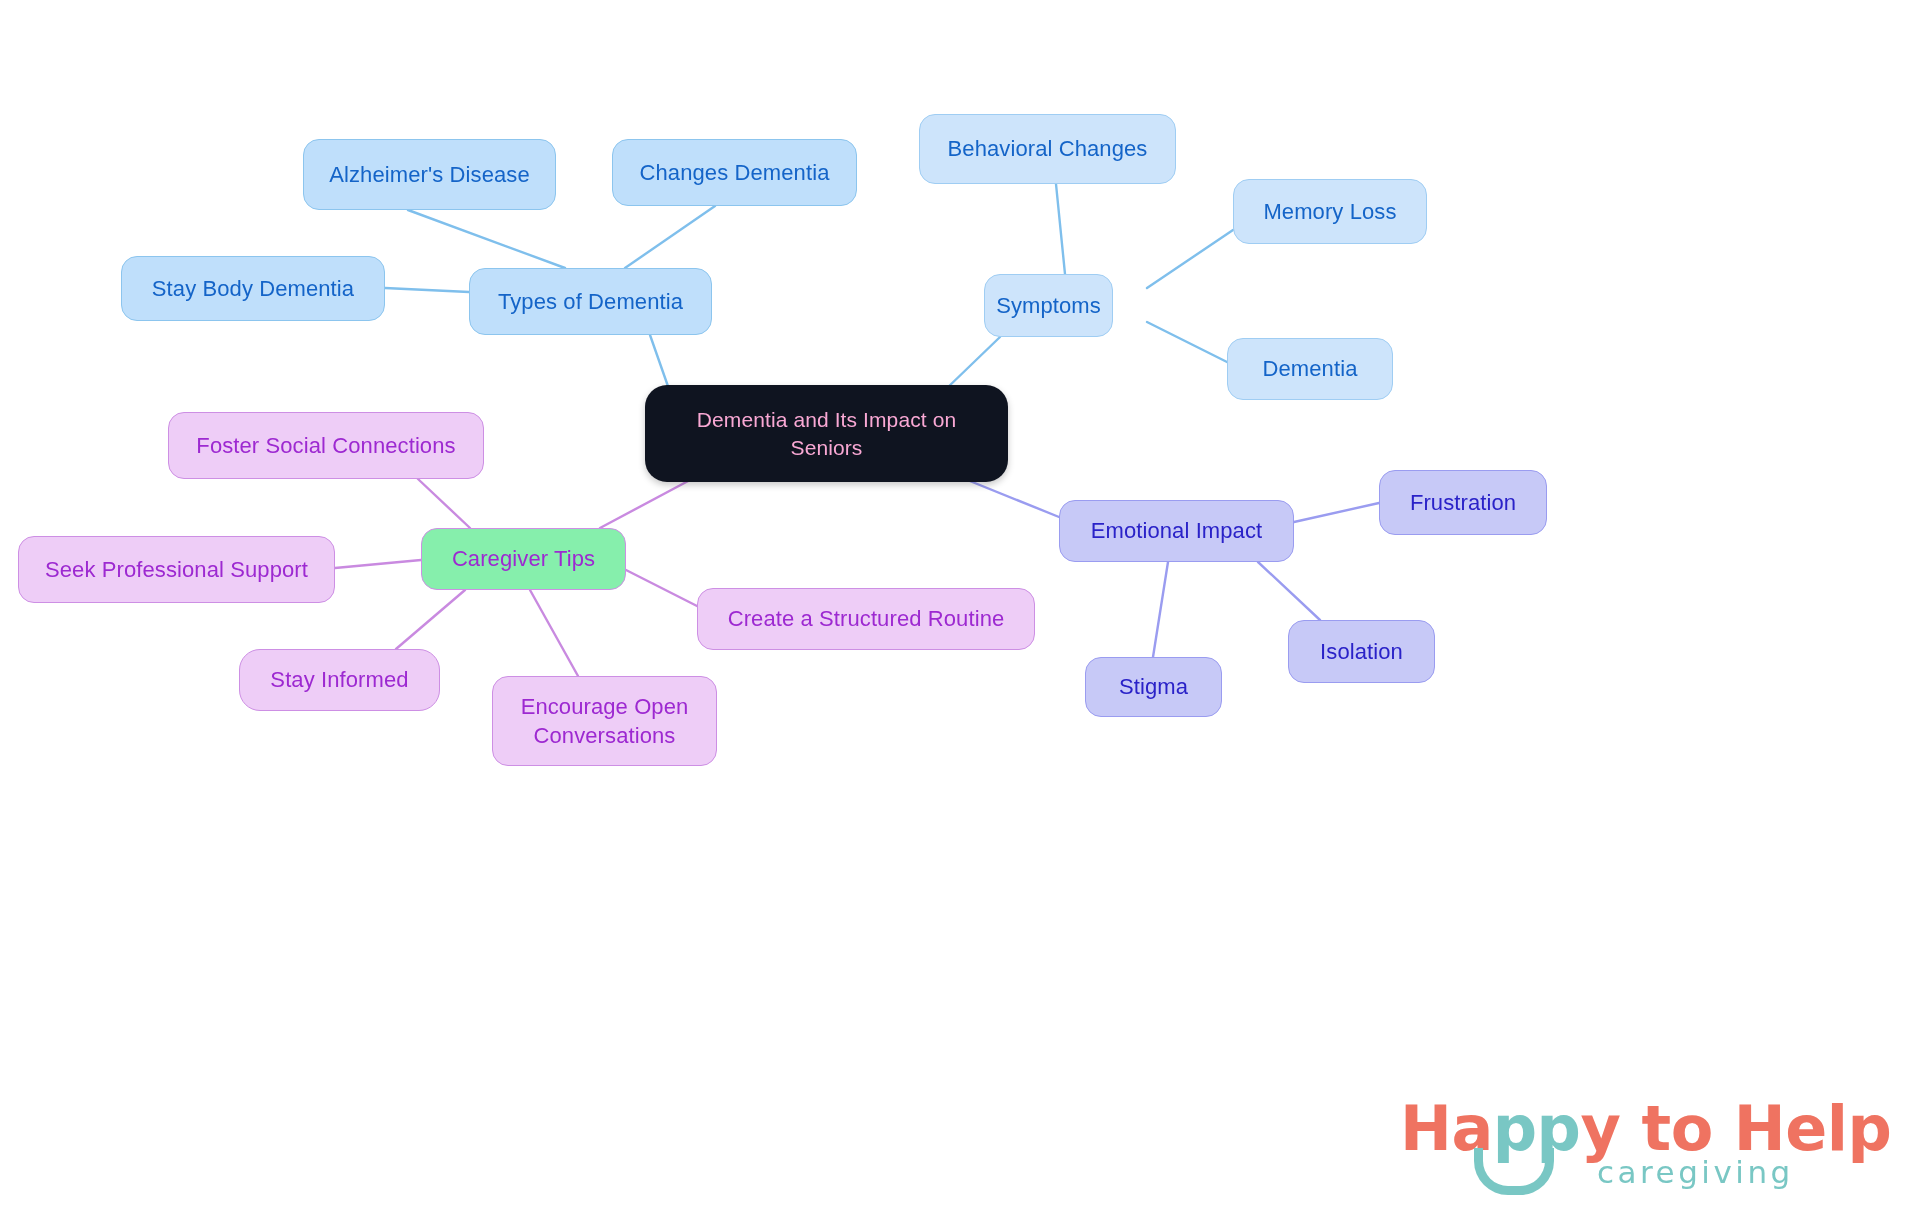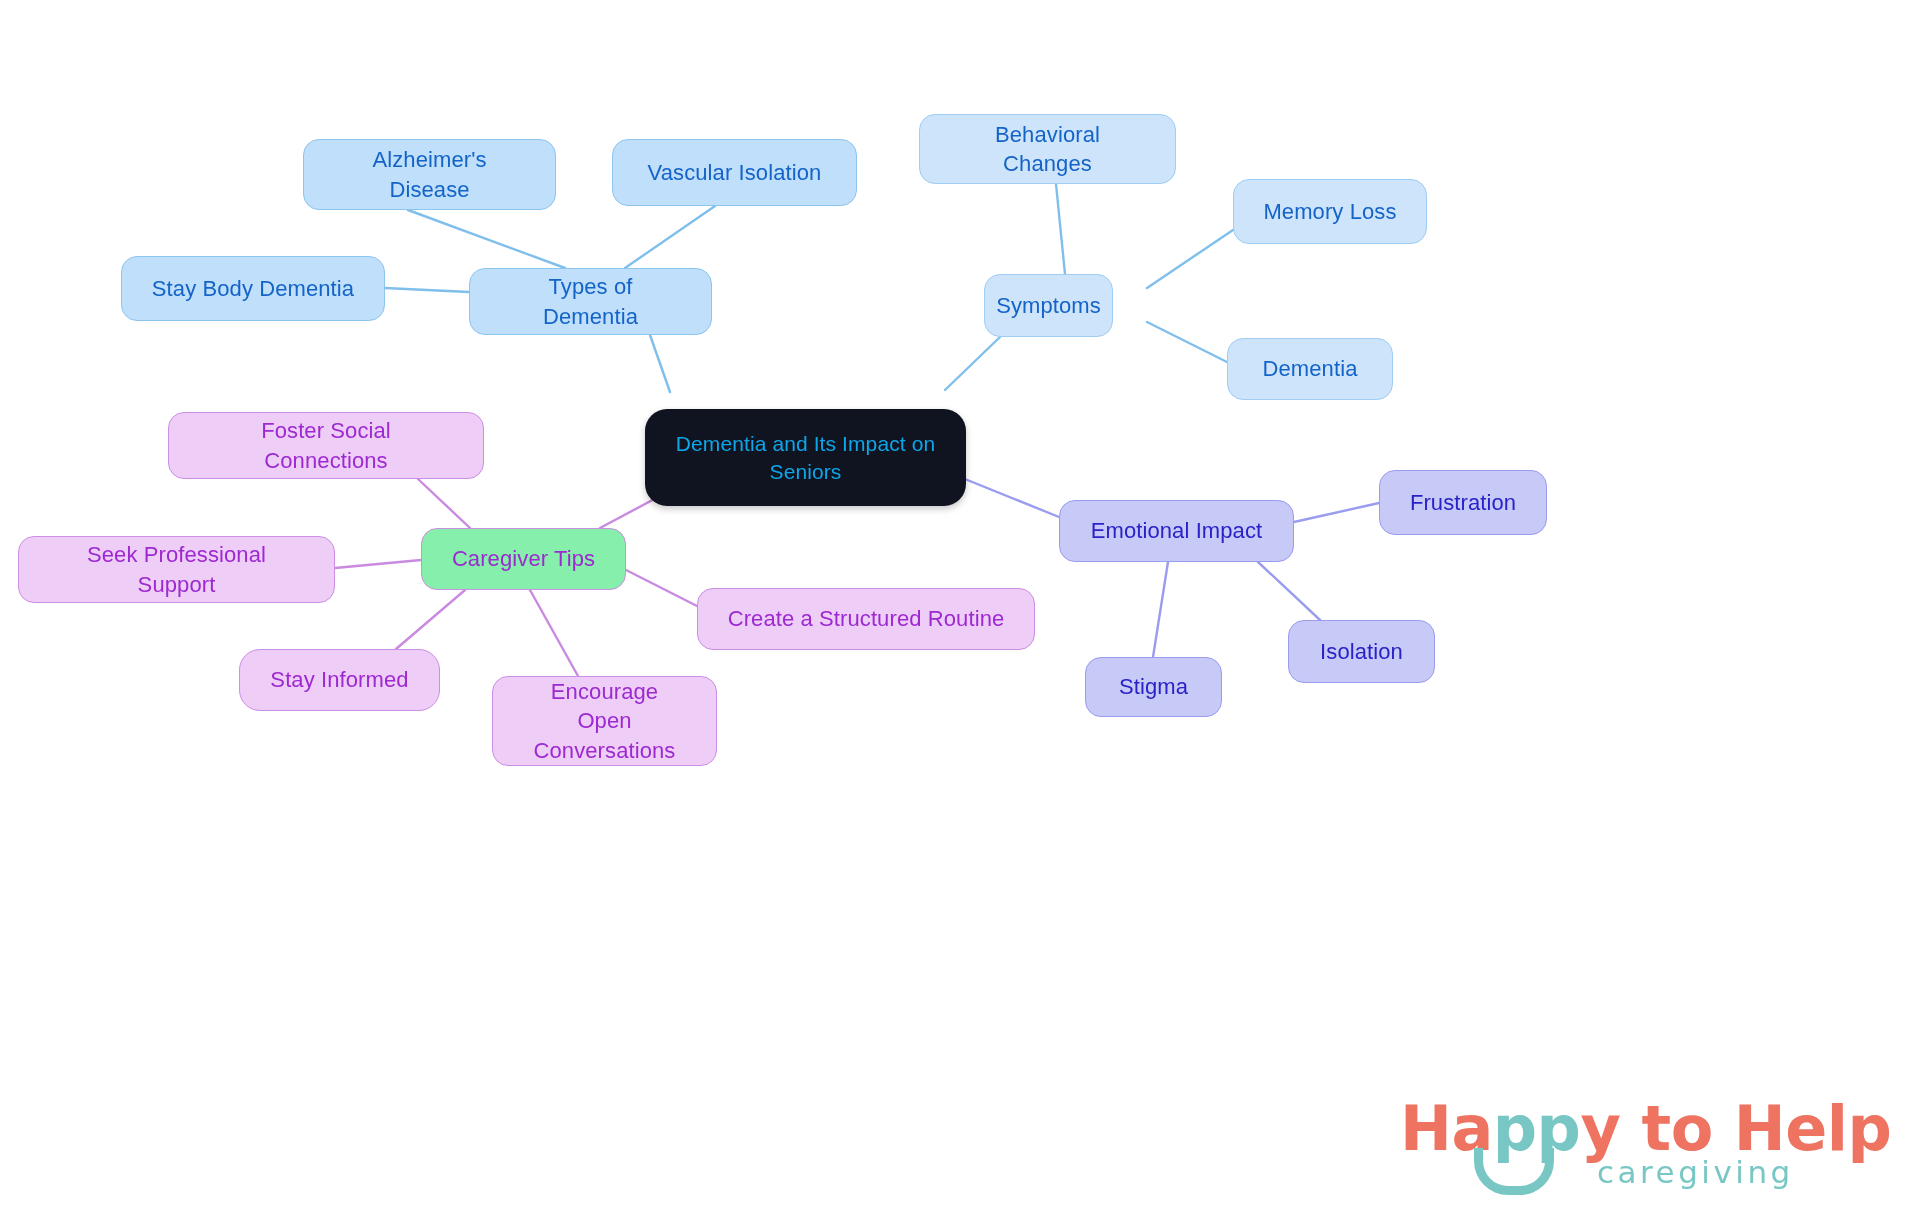--- a/index.html
+++ b/index.html
@@ -27,21 +27,21 @@
     box-sizing: border-box;
     display: flex;
     align-items: center;
     justify-content: center;
     text-align: center;
     border-radius: 16px;
     border-style: solid;
     border-width: 1.6px;
     line-height: 1.32;
     white-space: pre-line;
-    padding: 6px 28px;
+    padding: 6px 14px;
     letter-spacing: 0.1px;
   }
   .node.root {
     border-radius: 22px;
     border-width: 0;
     box-shadow: 0 3px 7px rgba(0,0,0,0.22);
   }
   #logo {
     position: absolute;
     left: 1400px;
@@ -100,25 +100,25 @@
       <line x1="1168" y1="562" x2="1153" y2="657" stroke="#9a9cf0" stroke-width="2.4" stroke-linecap="round"></line>
       <line x1="690" y1="480" x2="600" y2="528" stroke="#c98ae0" stroke-width="2.4" stroke-linecap="round"></line>
       <line x1="470" y1="528" x2="418" y2="479" stroke="#c98ae0" stroke-width="2.4" stroke-linecap="round"></line>
       <line x1="421" y1="560" x2="335" y2="568" stroke="#c98ae0" stroke-width="2.4" stroke-linecap="round"></line>
       <line x1="465" y1="590" x2="396" y2="649" stroke="#c98ae0" stroke-width="2.4" stroke-linecap="round"></line>
       <line x1="530" y1="590" x2="578" y2="676" stroke="#c98ae0" stroke-width="2.4" stroke-linecap="round"></line>
       <line x1="626" y1="570" x2="697" y2="606" stroke="#c98ae0" stroke-width="2.4" stroke-linecap="round"></line>
     </svg>
 
   <div id="node-layer">
-      <div class="node root" style="left: 645px; top: 385px; width: 321px; height: 97px; background: rgb(15, 20, 32); border-color: rgb(15, 20, 32); color: #0ea5e9; font-size: 21px; margin-top: 24px;"><span>Dementia and Its Impact on
+      <div class="node root" style="left: 645px; top: 385px; width: 363px; height: 97px; background: rgb(15, 20, 32); border-color: rgb(15, 20, 32); color: #f9a8d4; font-size: 21px;"><span>Dementia and Its Impact on
 Seniors</span></div>
       <div class="node" style="left: 469px; top: 268px; width: 243px; height: 67px; background: rgb(191, 223, 251); border-color: rgb(140, 197, 238); color: rgb(20, 100, 200); font-size: 22px;"><span>Types of Dementia</span></div>
       <div class="node" style="left: 303px; top: 139px; width: 253px; height: 71px; background: rgb(191, 223, 251); border-color: rgb(140, 197, 238); color: rgb(20, 100, 200); font-size: 22px;"><span>Alzheimer's Disease</span></div>
-      <div class="node" style="left: 612px; top: 139px; width: 245px; height: 67px; background: rgb(191, 223, 251); border-color: rgb(140, 197, 238); color: rgb(20, 100, 200); font-size: 22px;"><span>Vascular Isolation</span></div>
+      <div class="node" style="left: 612px; top: 139px; width: 245px; height: 67px; background: rgb(191, 223, 251); border-color: rgb(140, 197, 238); color: rgb(20, 100, 200); font-size: 22px;"><span>Changes Dementia</span></div>
       <div class="node" style="left: 121px; top: 256px; width: 264px; height: 65px; background: rgb(191, 223, 251); border-color: rgb(140, 197, 238); color: rgb(20, 100, 200); font-size: 22px;"><span>Stay Body Dementia</span></div>
       <div class="node" style="left: 984px; top: 274px; width: 129px; height: 63px; background: rgb(205, 228, 251); border-color: rgb(159, 205, 243); color: rgb(20, 100, 200); font-size: 22px;"><span>Symptoms</span></div>
       <div class="node" style="left: 919px; top: 114px; width: 257px; height: 70px; background: rgb(205, 228, 251); border-color: rgb(159, 205, 243); color: rgb(20, 100, 200); font-size: 22px;"><span>Behavioral Changes</span></div>
       <div class="node" style="left: 1233px; top: 179px; width: 194px; height: 65px; background: rgb(205, 228, 251); border-color: rgb(159, 205, 243); color: rgb(20, 100, 200); font-size: 22px;"><span>Memory Loss</span></div>
       <div class="node" style="left: 1227px; top: 338px; width: 166px; height: 62px; background: rgb(205, 228, 251); border-color: rgb(159, 205, 243); color: rgb(20, 100, 200); font-size: 22px;"><span>Dementia</span></div>
       <div class="node" style="left: 1059px; top: 500px; width: 235px; height: 62px; background: rgb(199, 201, 247); border-color: rgb(154, 156, 240); color: rgb(42, 34, 200); font-size: 22px;"><span>Emotional Impact</span></div>
       <div class="node" style="left: 1379px; top: 470px; width: 168px; height: 65px; background: rgb(199, 201, 247); border-color: rgb(154, 156, 240); color: rgb(42, 34, 200); font-size: 22px;"><span>Frustration</span></div>
       <div class="node" style="left: 1288px; top: 620px; width: 147px; height: 63px; background: rgb(199, 201, 247); border-color: rgb(154, 156, 240); color: rgb(42, 34, 200); font-size: 22px;"><span>Isolation</span></div>
       <div class="node" style="left: 1085px; top: 657px; width: 137px; height: 60px; background: rgb(199, 201, 247); border-color: rgb(154, 156, 240); color: rgb(42, 34, 200); font-size: 22px;"><span>Stigma</span></div>
       <div class="node" style="left: 421px; top: 528px; width: 205px; height: 62px; background: #86efac; border-color: rgb(205, 143, 228); color: rgb(157, 41, 209); font-size: 22px;"><span>Caregiver Tips</span></div>

